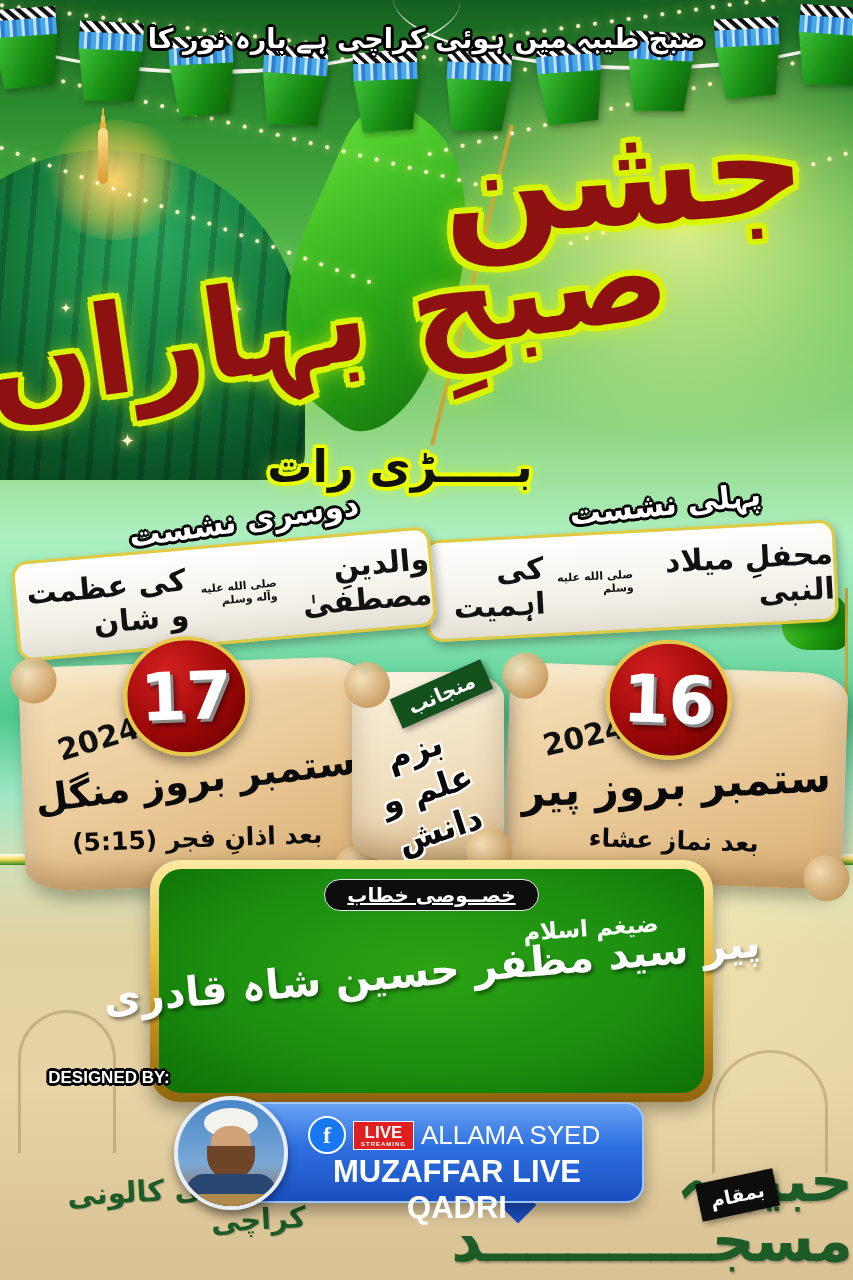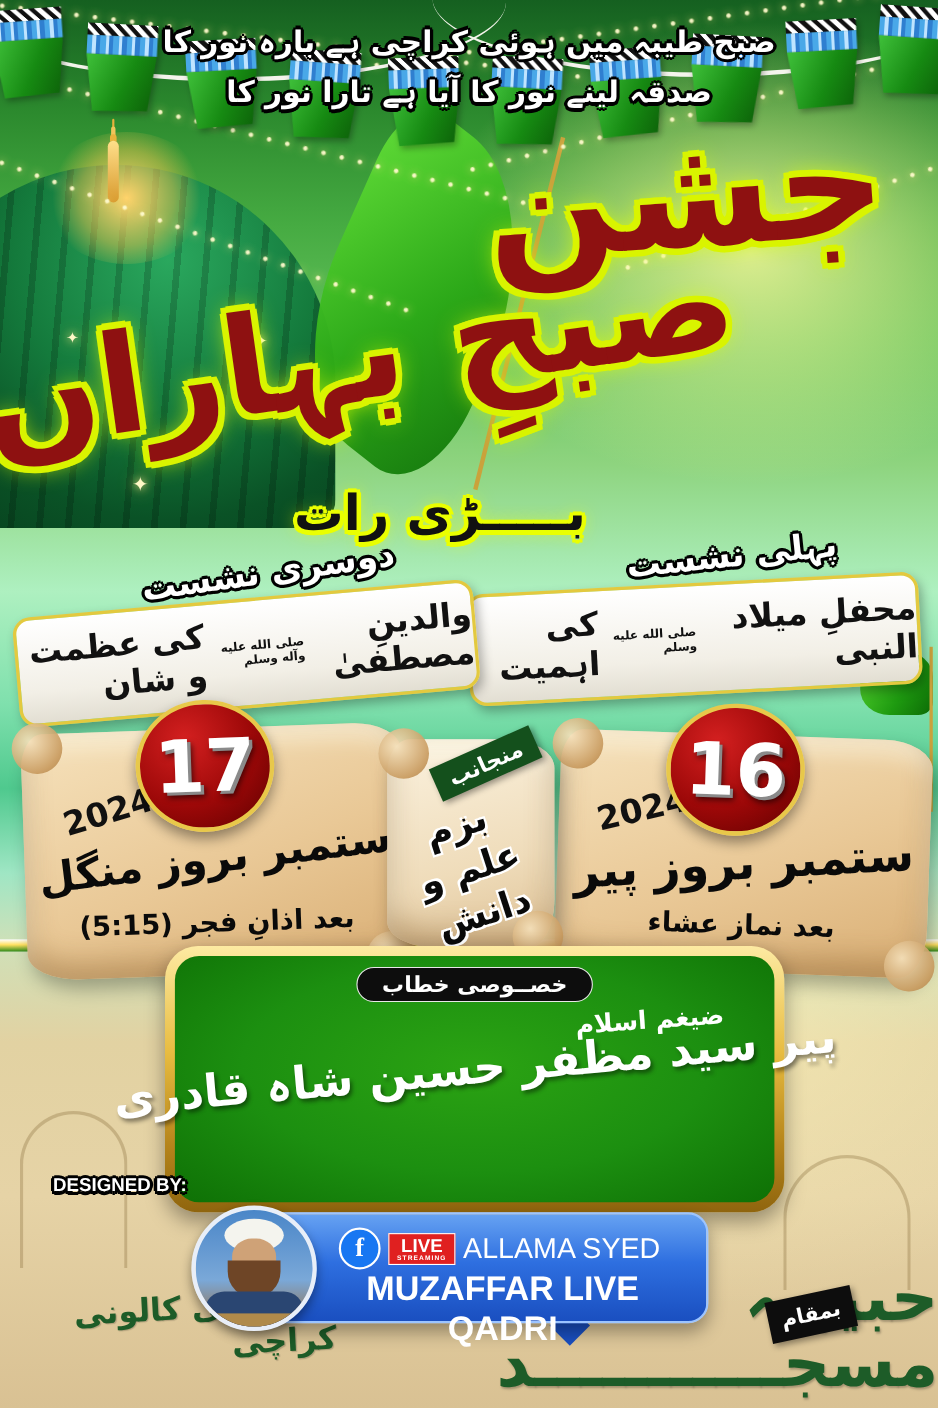--- a/index.html
+++ b/index.html
@@ -86,21 +86,21 @@
   
   .ribbon{left:0;top:854px;width:100%;height:11px;z-index:6;
     background:linear-gradient(180deg,#ffffff 0%,#ffe060 45%,#2e8a1a 100%);}
   .panel{left:150px;top:860px;width:545px;height:224px;z-index:7;border-radius:30px;padding:9px;
     background:linear-gradient(180deg,#fdeaa2 0%,#e8bc40 40%,#b5841a 75%,#8f650e 100%);
     box-shadow:0 8px 18px rgba(0,0,0,.35);}
   .panel-in{width:100%;height:100%;border-radius:22px;position:relative;
     background:radial-gradient(ellipse at 50% 45%,#2ba313 0%,#1c8f10 55%,#0e7005 100%);
     display:flex;flex-direction:column;align-items:center;}
   .panel-badge{margin-top:10px;background:#0d0d0d;color:#fff;font-weight:bold;font-size:20px;
-    padding:3px 22px;border-radius:18px;border:1px solid #e8e8e8;}
+    padding:3px 22px;border-radius:18px;border:1px solid #e8e8e8;text-decoration:underline;}
   .panel-sub{align-self:flex-end;margin:4px 46px 0 0;color:#fff;font-weight:bold;font-size:23px;transform:rotate(-4deg);}
   .panel-name{margin-top:6px;color:#fff;font-weight:bold;font-size:41px;white-space:nowrap;transform:rotate(-5deg);
     text-shadow:2px 3px 4px rgba(0,0,0,.45);}
   
   .designer{left:30px;top:1068px;width:158px;z-index:8;text-align:center;}
   .designer-label{color:#fff;font-family:"Liberation Sans",sans-serif;font-weight:bold;font-size:17px;}
   .designer-box{margin-top:3px;background:#14143c;border-radius:10px;padding:4px 6px 6px;box-shadow:0 4px 8px rgba(0,0,0,.4);}
   .designer-name{color:#fff;font-family:"Liberation Serif",serif;font-style:italic;font-size:26px;line-height:1.1;}
   .designer-sub{color:#e8e8f8;font-family:"Liberation Serif",serif;font-size:15px;letter-spacing:7px;margin-top:2px;}
   .designer-phone{margin-top:5px;background:#fff;border:2px solid #222;border-radius:14px;
@@ -214,21 +214,20 @@
       <div class="chk"></div>
       <div class="blu"></div>
       <div class="bod"></div>
     </div>
 
   <div class="arch" style="left:18px;top:1010px;width:92px;height:140px;"></div>
   <div class="arch" style="left:712px;top:1050px;width:110px;height:120px;"></div>
 
   <div class="abs couplet rtl">
     <div class="outline-black">صبح طیبہ میں ہوئی کراچی ہے بارہ نور کا</div>
-    <div class="outline-black">صدقہ لینے نور کا آیا ہے تارا نور کا</div>
   </div>
 
   <div class="abs title-word title-stroke rtl">جشن</div>
   <div class="abs title-phrase title-stroke rtl">صبحِ بہاراں</div>
   <div class="abs subtitle outline-yellow rtl">بـــــڑی رات</div>
 
   <div class="abs sess-head outline-black rtl" style="right:92px;top:486px;">پہلی نشست</div>
   <div class="abs sess-box rtl" style="right:16px;top:530px;width:406px;height:96px;transform:rotate(-3deg);">
     <span>محفلِ میلاد النبی</span>
     <span class="hon">صلى الله عليه وسلم</span>

